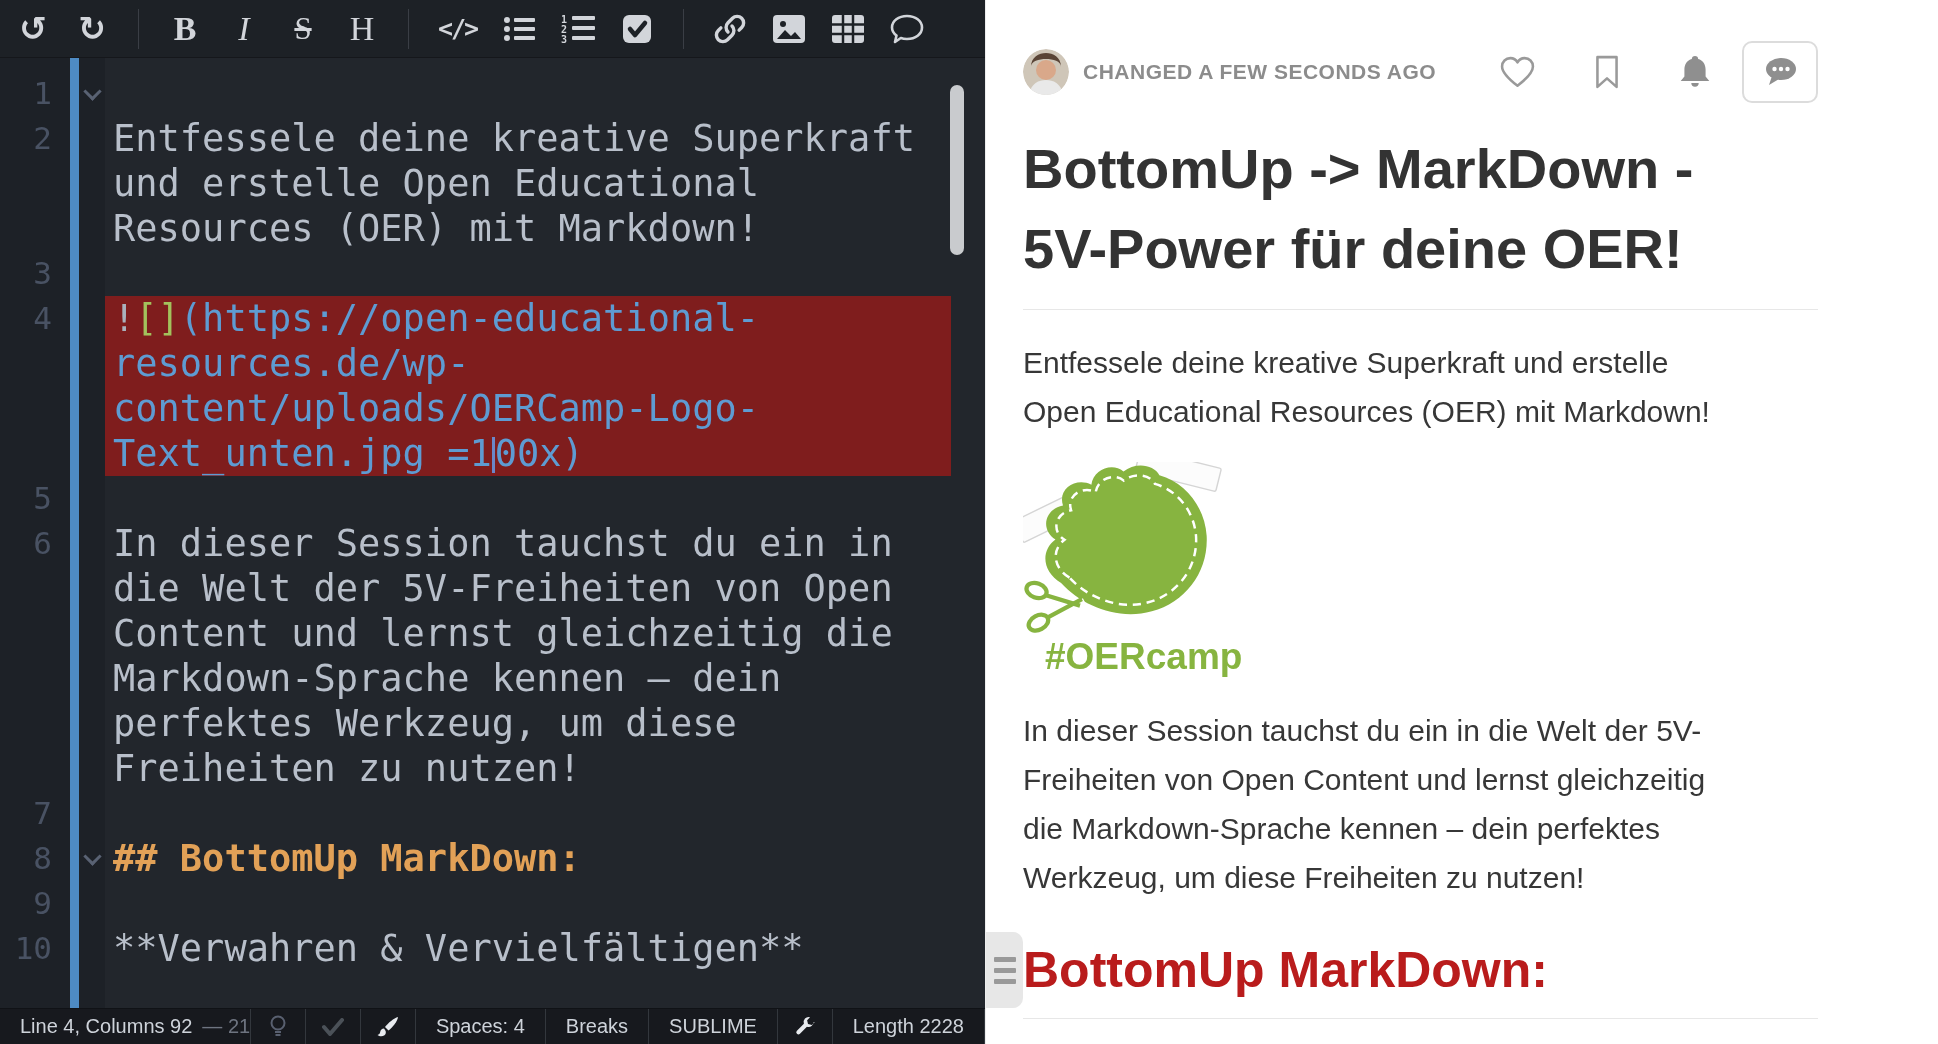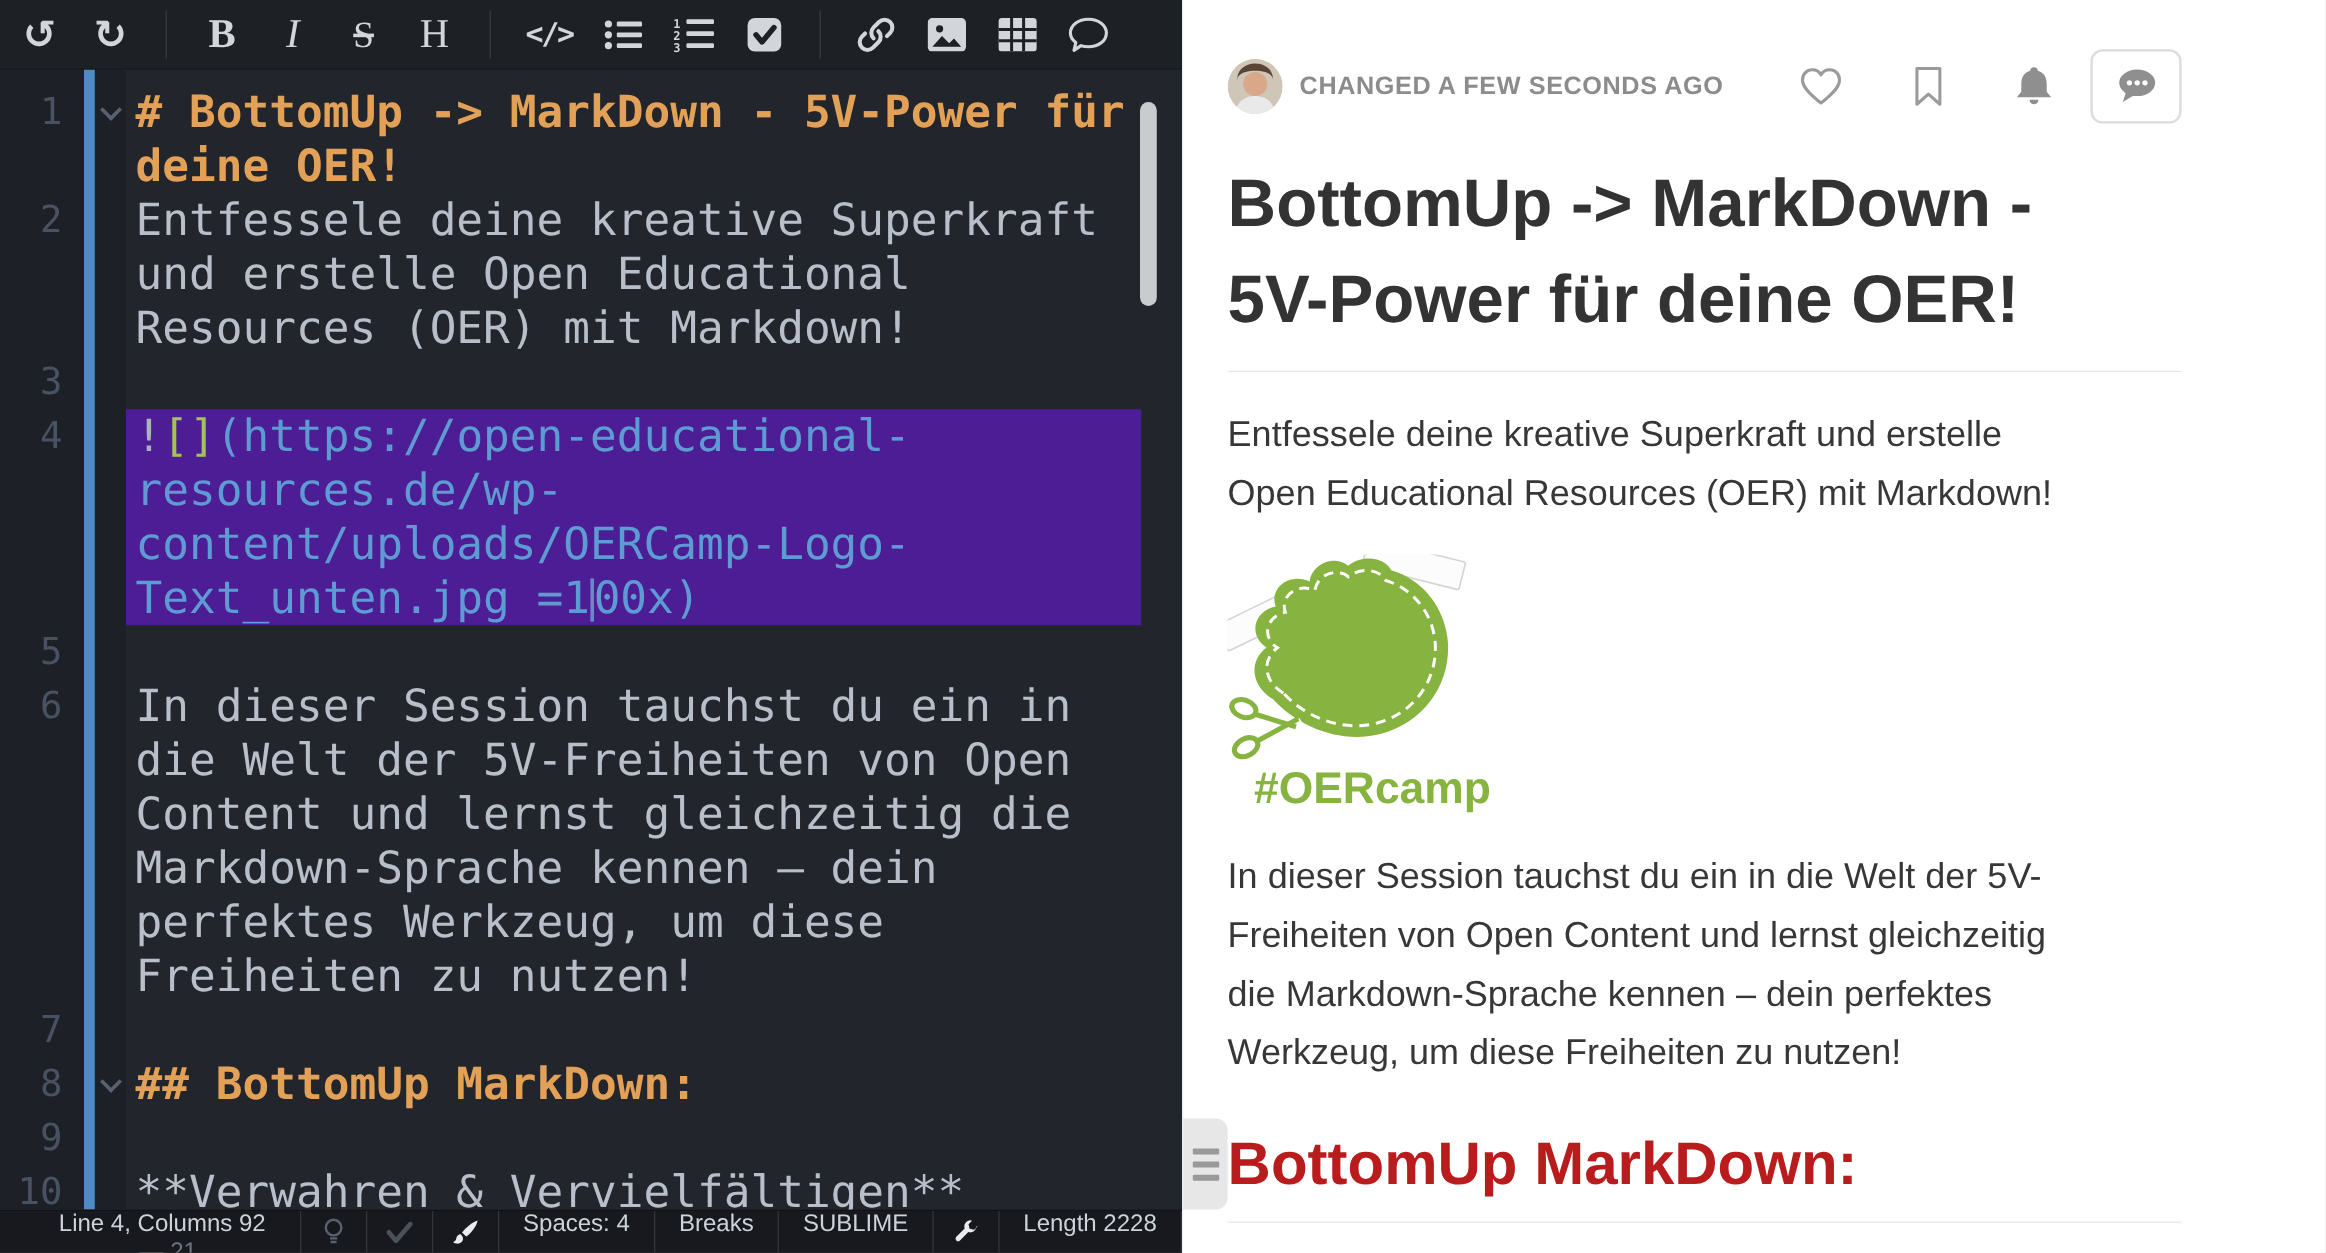--- a/index.html
+++ b/index.html
@@ -27,37 +27,37 @@
   .gutter-bg { position:absolute; left:0; top:0; width:105px; height:100%; background:#1d2127; }
   .gutter-rule { position:absolute; left:70px; top:0; width:9px; height:100%; background:#4e8bc4; }
   .code-scroller { position:relative; padding-top:13px; }
   .ed-row { position:relative; min-height:45px; }
   .ed-ln { position:absolute; left:0; top:0; width:52px; text-align:right;
            font-family:"DejaVu Sans Mono", monospace; font-size:31px; line-height:45px; color:#495263; }
   .ed-fold { position:absolute; left:86px; top:14px; width:13px; height:13px;
              border-left:3px solid #596273; border-bottom:3px solid #596273;
              transform:rotate(-45deg); }
   .code-wrap { margin-left:105px; width:846px; padding-left:8px; }
-  .ed-row.active .code-wrap { background:#4c1d95; }
+  .ed-row.active .code-wrap { background:#7f1d1d; }
   .code { display:inline-block; width:830px; white-space:pre-wrap; overflow-wrap:break-word;
           font-family:"DejaVu Sans Mono", monospace; font-size:37px; line-height:45px; color:#b8bfca; }
   .tok-heading { color:#e2a157; font-weight:bold; }
   .tok-text { color:#b8bfca; }
   .tok-punct { color:#aab2bd; }
   .tok-bracket { color:#a3c25c; }
   .tok-url { color:#5e9bd2; }
   .cursor { display:inline-block; width:3px; height:36px; background:#6b87c8; vertical-align:-7px; }
   .ed-scrollthumb { position:absolute; right:21px; top:27px; width:14px; height:170px;
                     background:#c9cbce; border-radius:7px; }
 
   
   .status-bar { height:36px; flex:0 0 36px; background:#17191e; display:flex; align-items:stretch;
                 border-top:1px solid #101216; color:#ced3da; font-size:20px; overflow:hidden; }
   .sb-cell { display:flex; align-items:center; padding:0 20px; border-right:1px solid #33373d;
-             white-space:nowrap;flex-direction:column; }
+             white-space:nowrap; }
   .sb-pos { width:252px; overflow:hidden; padding-right:0; }
   .sb-dim { color:#6e7480; margin-left:10px; }
   .sb-icon { width:55px; justify-content:center; padding:0; }
 
   
   .preview-pane { position:absolute; left:985px; top:0; width:953px; height:1044px;
                   background:#fff; border-left:1px solid #ededed; }
   .preview-inner { padding:40px 120px 15px 37px; }
 
   .doc-header { display:flex; align-items:center; height:64px; }
@@ -162,21 +162,20 @@
     </div>
   </div>
 
   <div class="code-area">
     <div class="gutter-bg"></div>
     <div class="gutter-rule"></div>
     <div class="code-scroller" id="code-lines">
         <div class="ed-row">
           <span class="ed-ln">1</span>
           <span class="ed-fold"></span>
-          <div class="code-wrap"><span class="code tok-heading"># BottomUp -&gt; MarkDown - 5V-Power für deine OER!</span></div>
         </div>
         <div class="ed-row">
           <span class="ed-ln">2</span>
           <div class="code-wrap"><span class="code tok-text">Entfessele deine kreative Superkraft und erstelle Open Educational Resources (OER) mit Markdown!</span></div>
         </div>
         <div class="ed-row">
           <span class="ed-ln">3</span>
           <div class="code-wrap"><span class="code tok-text">&nbsp;</span></div>
         </div>
         <div class="ed-row active">

